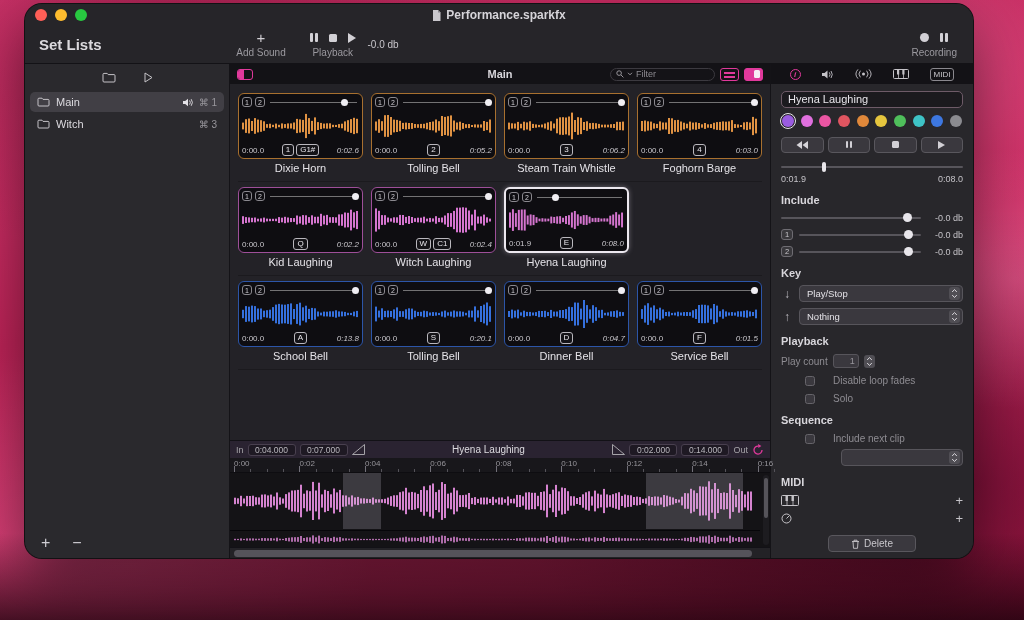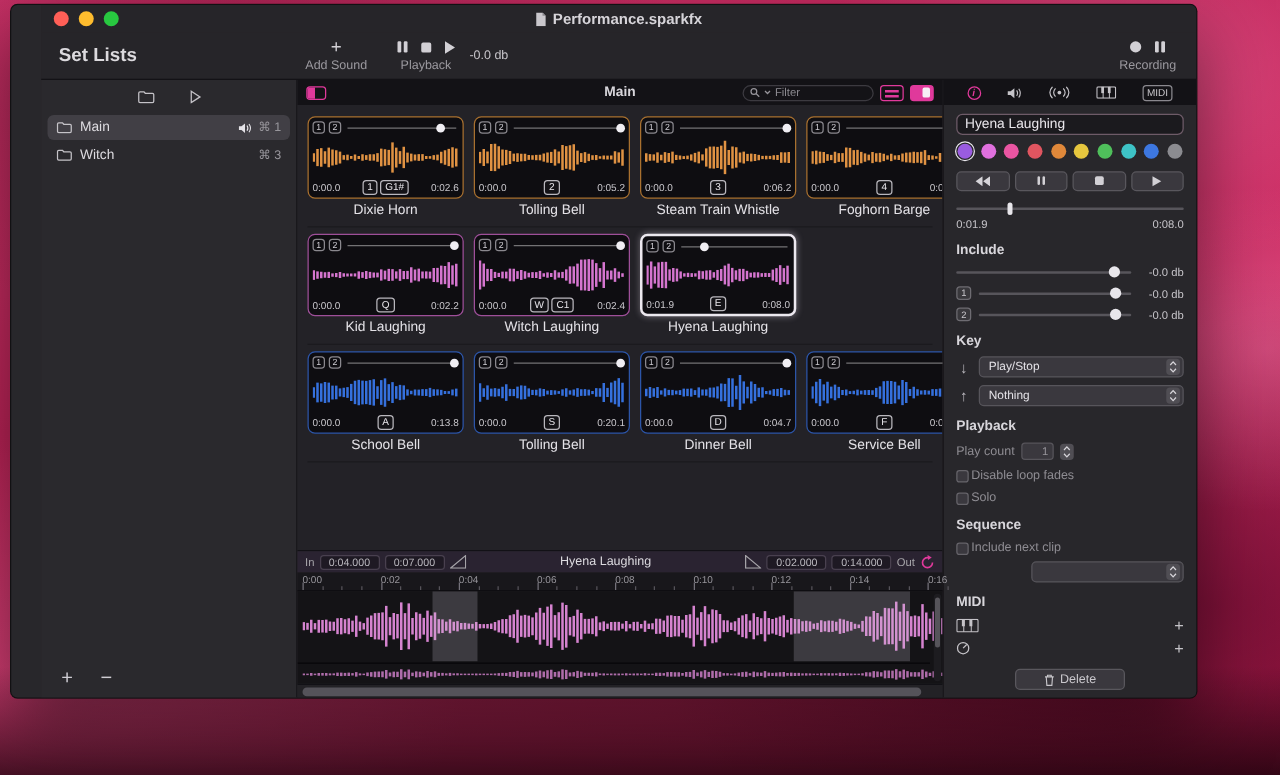--- a/index.html
+++ b/index.html
@@ -9,23 +9,23 @@
       radial-gradient(420px 260px at 88% 10%, rgba(255,130,180,.38), transparent 60%),
       radial-gradient(520px 320px at 6% 88%, rgba(255,120,175,.30), transparent 60%),
       radial-gradient(300px 200px at 99% 45%, rgba(255,160,200,.28), transparent 65%),
       radial-gradient(700px 420px at 95% 78%, rgba(85,4,38,.55), transparent 65%),
       radial-gradient(600px 380px at 18% 6%, rgba(120,10,50,.45), transparent 60%),
       linear-gradient(160deg, #d93a72 0%, #c02459 35%, #cf2f66 62%, #9c1840 100%);
   }
   body::after { content:""; position:absolute; inset:0; pointer-events:none;
     background:linear-gradient(to top, rgba(22,2,10,.75), transparent 14%); }
 
-  .window { position:absolute; left:8px; top:3px; width:950px; height:556px;
-    background:#28272b; border-radius:6px; overflow:hidden; display:flex; flex-direction:column;
-    border:1px solid rgba(0,0,0,.55); box-shadow:0 24px 60px rgba(0,0,0,.5); z-index:2;padding-left:24px; }
+  .window { position:absolute; left:24px; top:3px; width:950px; height:556px;
+    background:#28272b; border-radius:18px; overflow:hidden; display:flex; flex-direction:column;
+    border:1px solid rgba(0,0,0,.55); box-shadow:0 24px 60px rgba(0,0,0,.5); z-index:2; }
 
   
   .titlebar { height:22px; flex:0 0 auto; background:#262529; display:flex; align-items:center; position:relative; }
   .traffic { display:flex; gap:8px; padding-left:10px; }
   .tl { width:12px; height:12px; border-radius:50%; }
   .tl.red{background:#ff5f57}.tl.yellow{background:#febc2e}.tl.green{background:#28c840}
   .title-center { position:absolute; left:0; right:0; display:flex; justify-content:center; align-items:center; gap:5px;
     font-size:12px; font-weight:bold; color:#d6d4d9; pointer-events:none; }
 
   
@@ -78,21 +78,21 @@
   .tile-wrap { width:125px; flex:0 0 auto; }
   .tile { height:66px; background:#0e0d11; border:1.5px solid #555; border-radius:6px; padding:2px 3px; display:flex; flex-direction:column; }
   .tile.selected { border-width:2px; border-color:#ece8ef !important; box-shadow:0 0 5px rgba(240,230,245,.35); }
   .tile-top { display:flex; align-items:center; gap:3px; height:12px; flex:0 0 auto; }
   .layer-btn { min-width:10px; height:10px; border:1px solid #8a888e; border-radius:3px; font-size:7px; line-height:9px; text-align:center; color:#cfcdd3; padding:0 1px; }
   .tile-prog { flex:1; position:relative; height:10px; margin:0 2px; }
   .tile-prog .ln { position:absolute; top:4.5px; left:0; right:0; height:1.5px; background:rgba(255,255,255,.42); }
   .tile-prog .dot { position:absolute; top:1.5px; width:7px; height:7px; margin-left:-5px; border-radius:50%; background:#f0eef3; }
   .tile-wave { flex:1; display:flex; align-items:center; justify-content:center; overflow:hidden; }
   .tile-bot { display:flex; align-items:center; height:12px; font-size:8px; color:#c9c7cc; flex:0 0 auto; }
-  .t-start { width:32px; } .t-dur { width:32px; text-align:right; }
+  .t-start { width:32px; } .t-dur { width:32px; text-align:right;font-style:italic; }
   .t-keys { flex:1; text-align:center; }
   .key-badge { display:inline-block; border:1px solid #b9b7bd; border-radius:3px; padding:0 3px; font-size:8px; line-height:10px; color:#e8e6eb; background:#141317; margin:0 1px; }
   .tile-name { text-align:center; font-size:11px; color:#e4e2e7; margin-top:3px; white-space:nowrap; overflow:hidden; }
 
   
   .editor { flex:0 0 118px; display:flex; flex-direction:column; border-top:1px solid #121116; }
   .ed-bar { height:17px; flex:0 0 auto; background:#2a2331; display:flex; align-items:center; gap:4px; padding:0 6px; font-size:9px; color:#a5a3a8; }
   .ed-field { width:48px; height:12px; background:#1e1923; border:1px solid #49404f; border-radius:3px; color:#b9b7bd;
     font-size:8.5px; text-align:center; font-family:inherit; outline:none; }
   .ed-title { flex:1; text-align:center; font-size:10px; color:#dddbe0; white-space:nowrap; overflow:hidden; }
@@ -140,21 +140,21 @@
   .vol-slider .th { position:absolute; top:1px; width:9px; height:9px; border-radius:50%; background:#e8e6eb; }
   .vol-value { width:36px; flex:0 0 auto; font-size:9px; color:#c5c3c8; text-align:right; }
   .key-row { display:flex; align-items:center; gap:6px; margin-top:6px; }
   .key-arrow { width:12px; font-size:12px; color:#b9b7bd; text-align:center; }
   .select { flex:1; height:17px; background:#3a383e; border:1px solid #57555b; border-radius:4px;
     display:flex; align-items:center; justify-content:space-between; padding:0 2px 0 7px; font-size:9.5px; color:#e4e2e7; }
   .stepper { width:11px; height:13px; display:flex; align-items:center; justify-content:center; background:#504e54; border-radius:3px; }
   .pc-row { display:flex; align-items:center; gap:5px; margin-top:7px; font-size:10px; color:#8e8c92; }
   .pc-box { width:26px; height:14px; background:#3a383e; border:1px solid #57555b; border-radius:3px;
     font-size:9px; color:#97959b; text-align:right; padding:0 3px; line-height:12px; }
-  .cb-row { display:flex; align-items:center; gap:2px; margin-top:7px; font-size:10px; color:#8e8c92; }
+  .cb-row { display:flex; align-items:center; gap:18px; margin-top:7px; font-size:10px; color:#8e8c92;margin-left:24px; }
   .cb { width:10px; height:10px; flex:0 0 auto; border:1px solid #66646a; border-radius:2.5px; background:#3a383e; }
   .seq-select { width:122px; margin:5px 0 0 auto; flex:none; }
   .midi-row { display:flex; align-items:center; justify-content:space-between; margin-top:7px; }
   .plus-btn { font-size:13px; color:#c5c3c8; line-height:10px; }
   .delete-btn { margin:11px auto 0; width:88px; height:17px; flex:0 0 auto; background:#3a383e; border:1px solid #59575d; border-radius:4px;
     display:flex; align-items:center; justify-content:center; gap:4px; font-size:10px; color:#c9c7cc; }
 </style>
 </head>
 <body>
 

